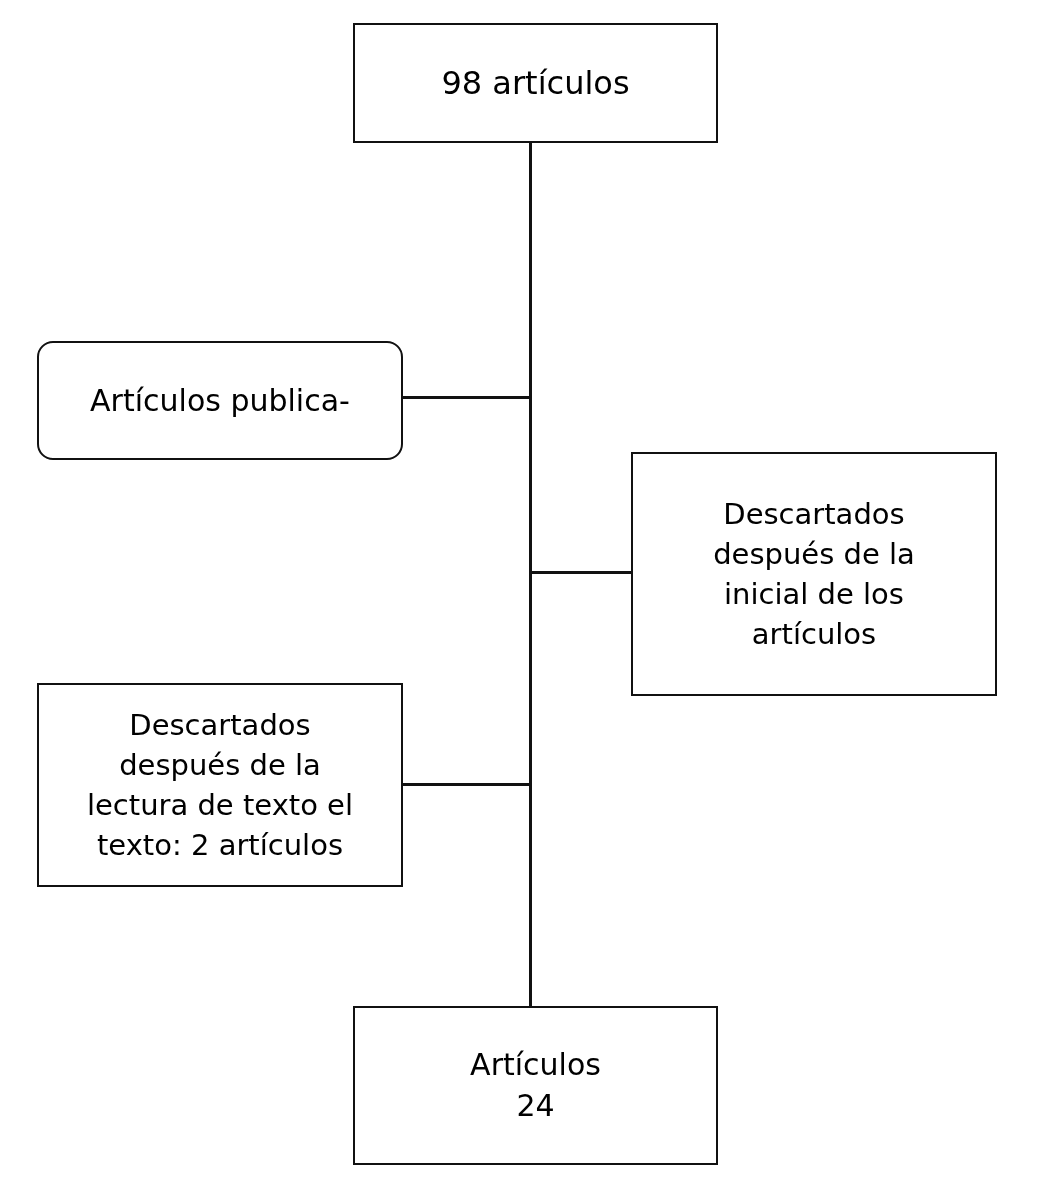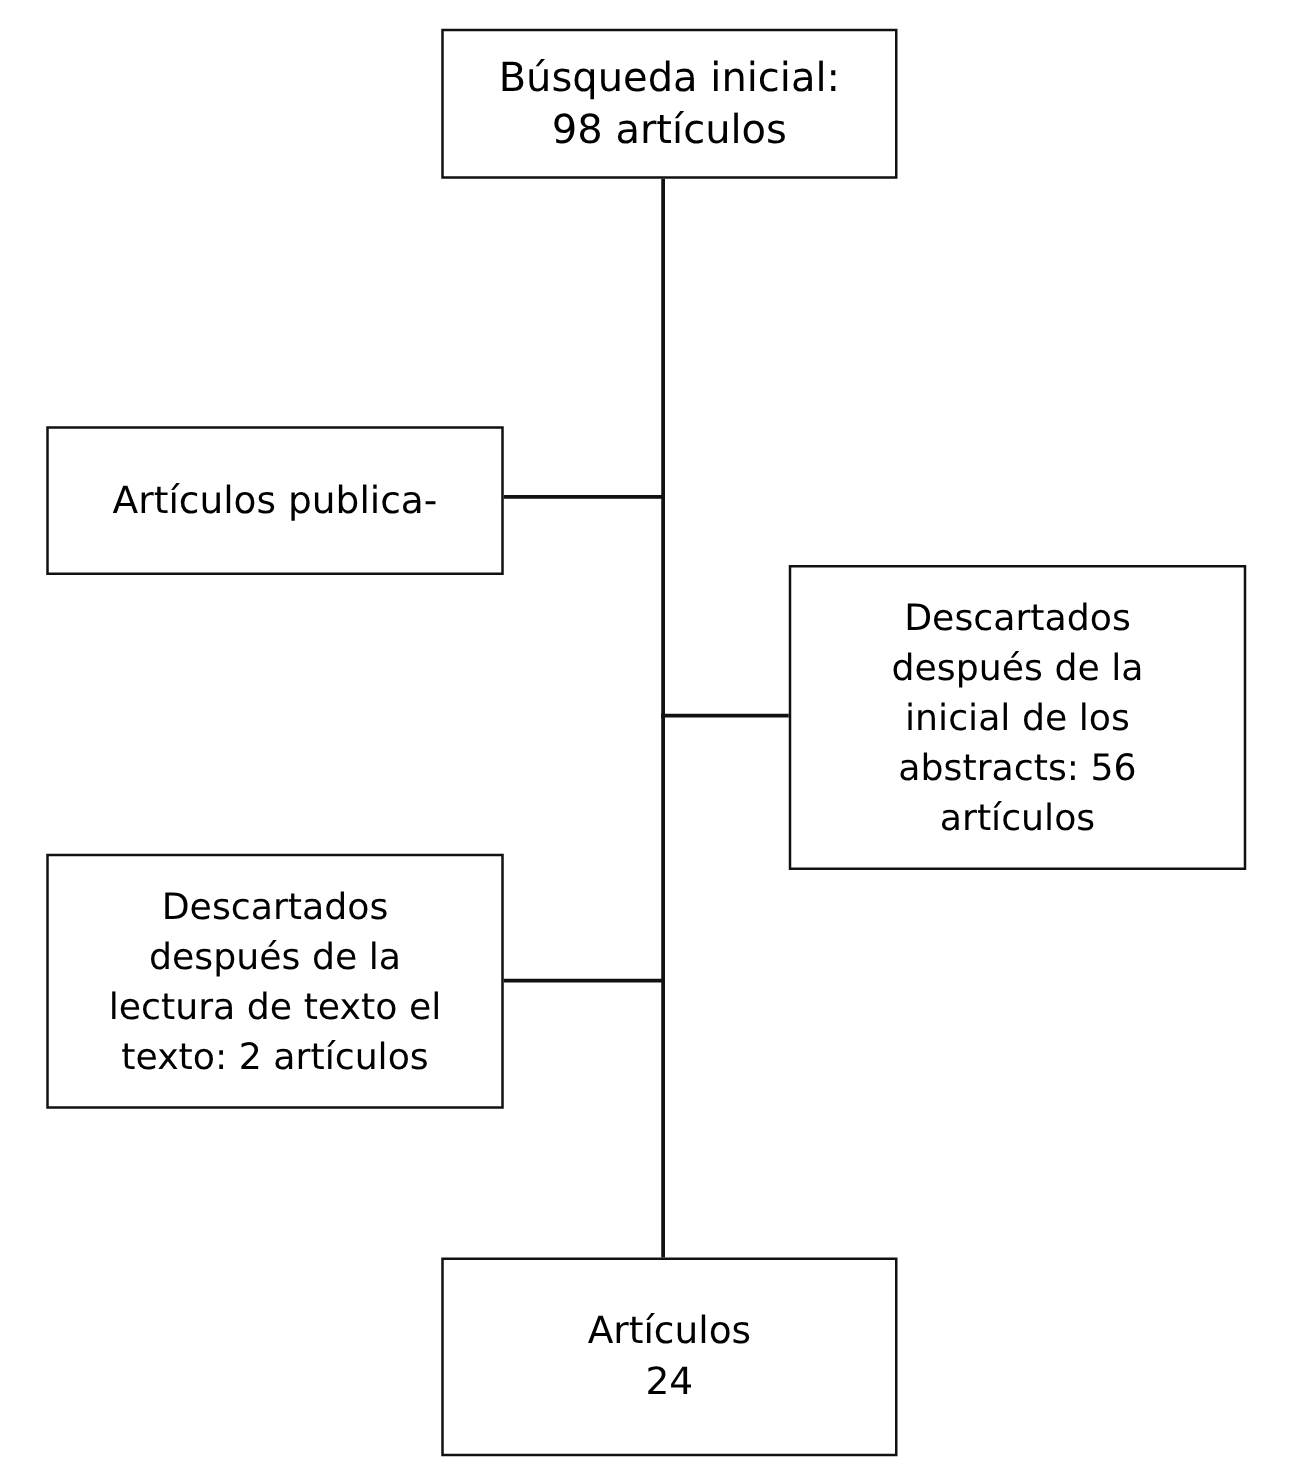--- a/index.html
+++ b/index.html
@@ -49,20 +49,21 @@
     left: 353px; top: 23px;
     width: 365px; height: 120px;
     font-size: 32px;
     line-height: 1.28;
   }
   #node-published {
     left: 37px; top: 341px;
     width: 366px; height: 119px;
     font-size: 30px;
     line-height: 1.32;
+    border-radius: 16px;
   }
   #node-discarded-abstracts {
     left: 631px; top: 452px;
     width: 366px; height: 244px;
     font-size: 29px;
     line-height: 1.38;
   }
   #node-discarded-fulltext {
     left: 37px; top: 683px;
     width: 366px; height: 204px;
@@ -89,33 +90,31 @@
 
   <div class="line line-h" style="left:529px; top:571px; width:104px;"></div>
 
   <div class="line line-v" style="left:529px; top:571px; height:214px;"></div>
 
   <div class="line line-h" style="left:401px; top:783px; width:131px;"></div>
 
   <div class="line line-v" style="left:529px; top:783px; height:225px;"></div>
 
   <div class="node" id="node-initial-search">
-    <span class="tline">Búsqueda inicial:</span>
     <span class="tline">98 artículos</span>
   </div>
 
   <div class="node" id="node-published">
     <span class="tline">Artículos publica-</span>
   </div>
 
   <div class="node" id="node-discarded-abstracts">
     <span class="tline">Descartados</span>
     <span class="tline">después de la</span>
     <span class="tline">inicial de los</span>
-    <span class="tline">abstracts: 56</span>
     <span class="tline">artículos</span>
   </div>
 
   <div class="node" id="node-discarded-fulltext">
     <span class="tline">Descartados</span>
     <span class="tline">después de la</span>
     <span class="tline">lectura de texto el</span>
     <span class="tline">texto: 2 artículos</span>
   </div>
 

